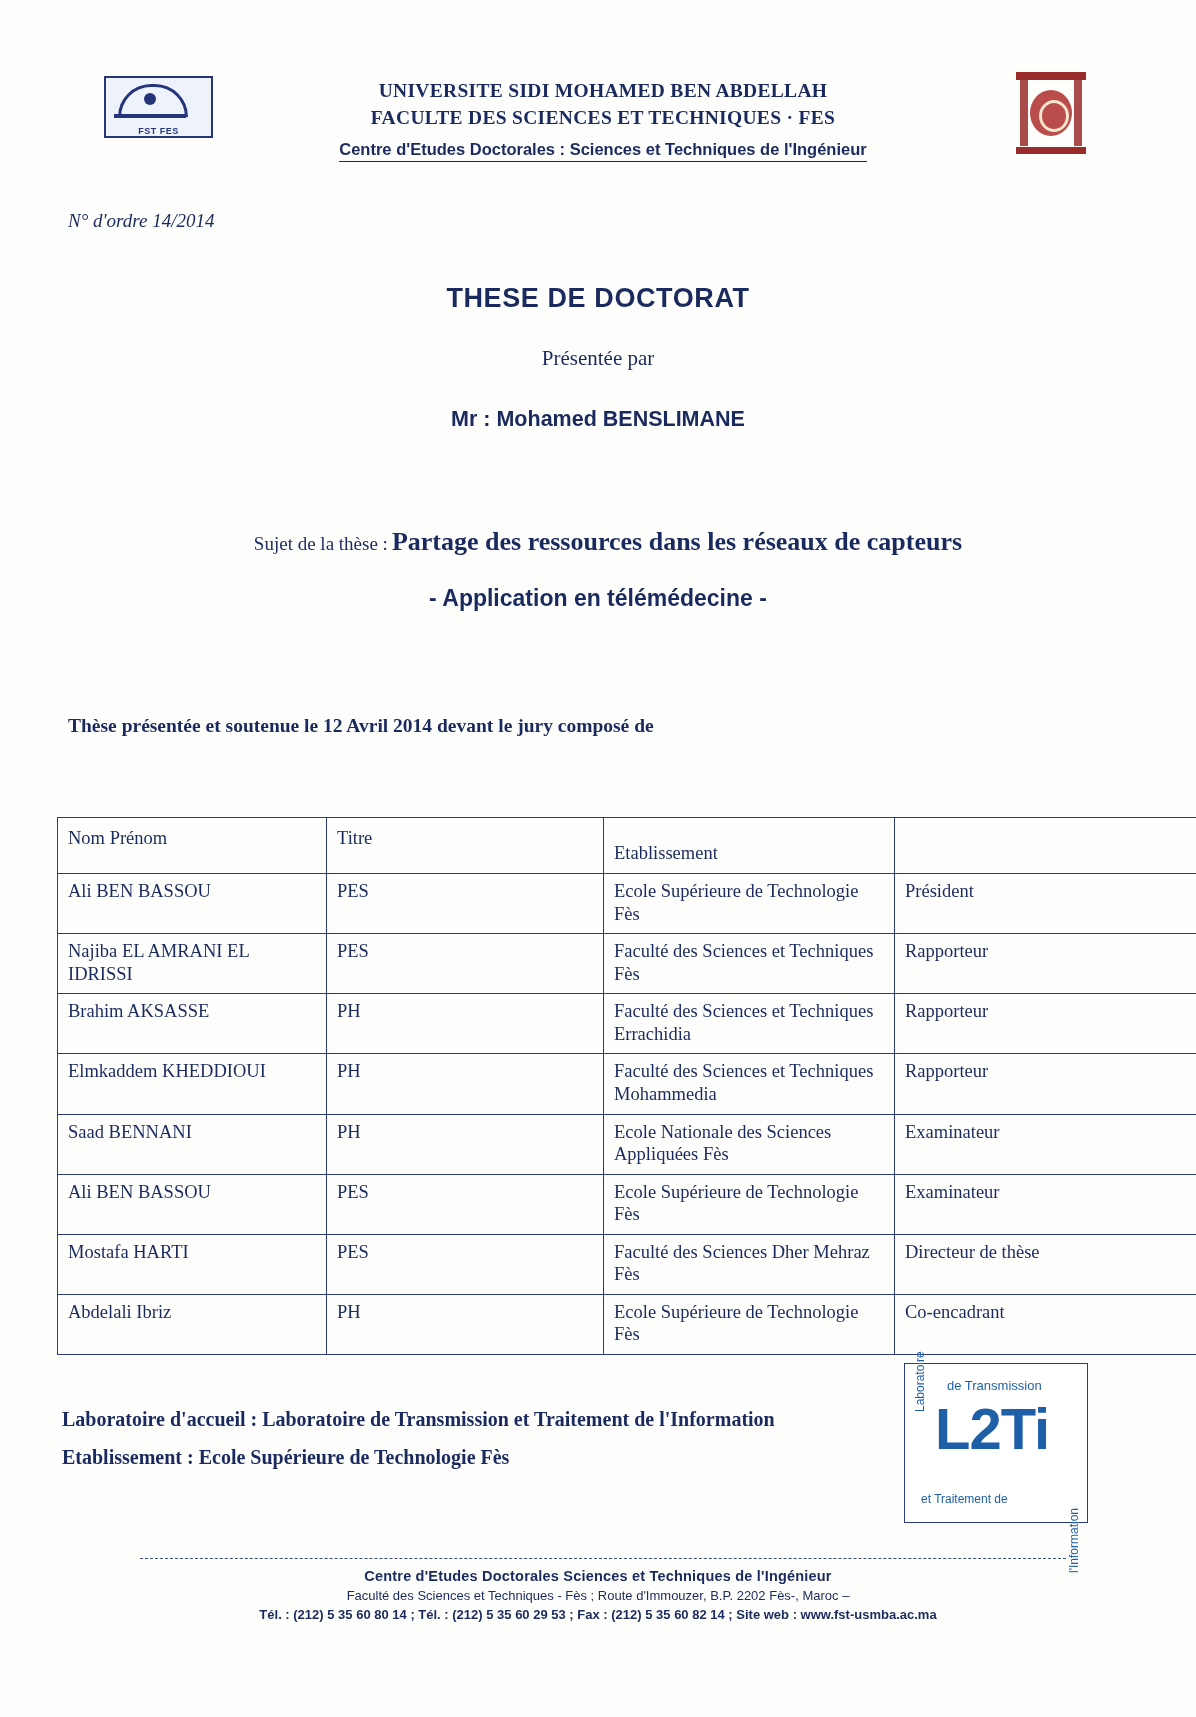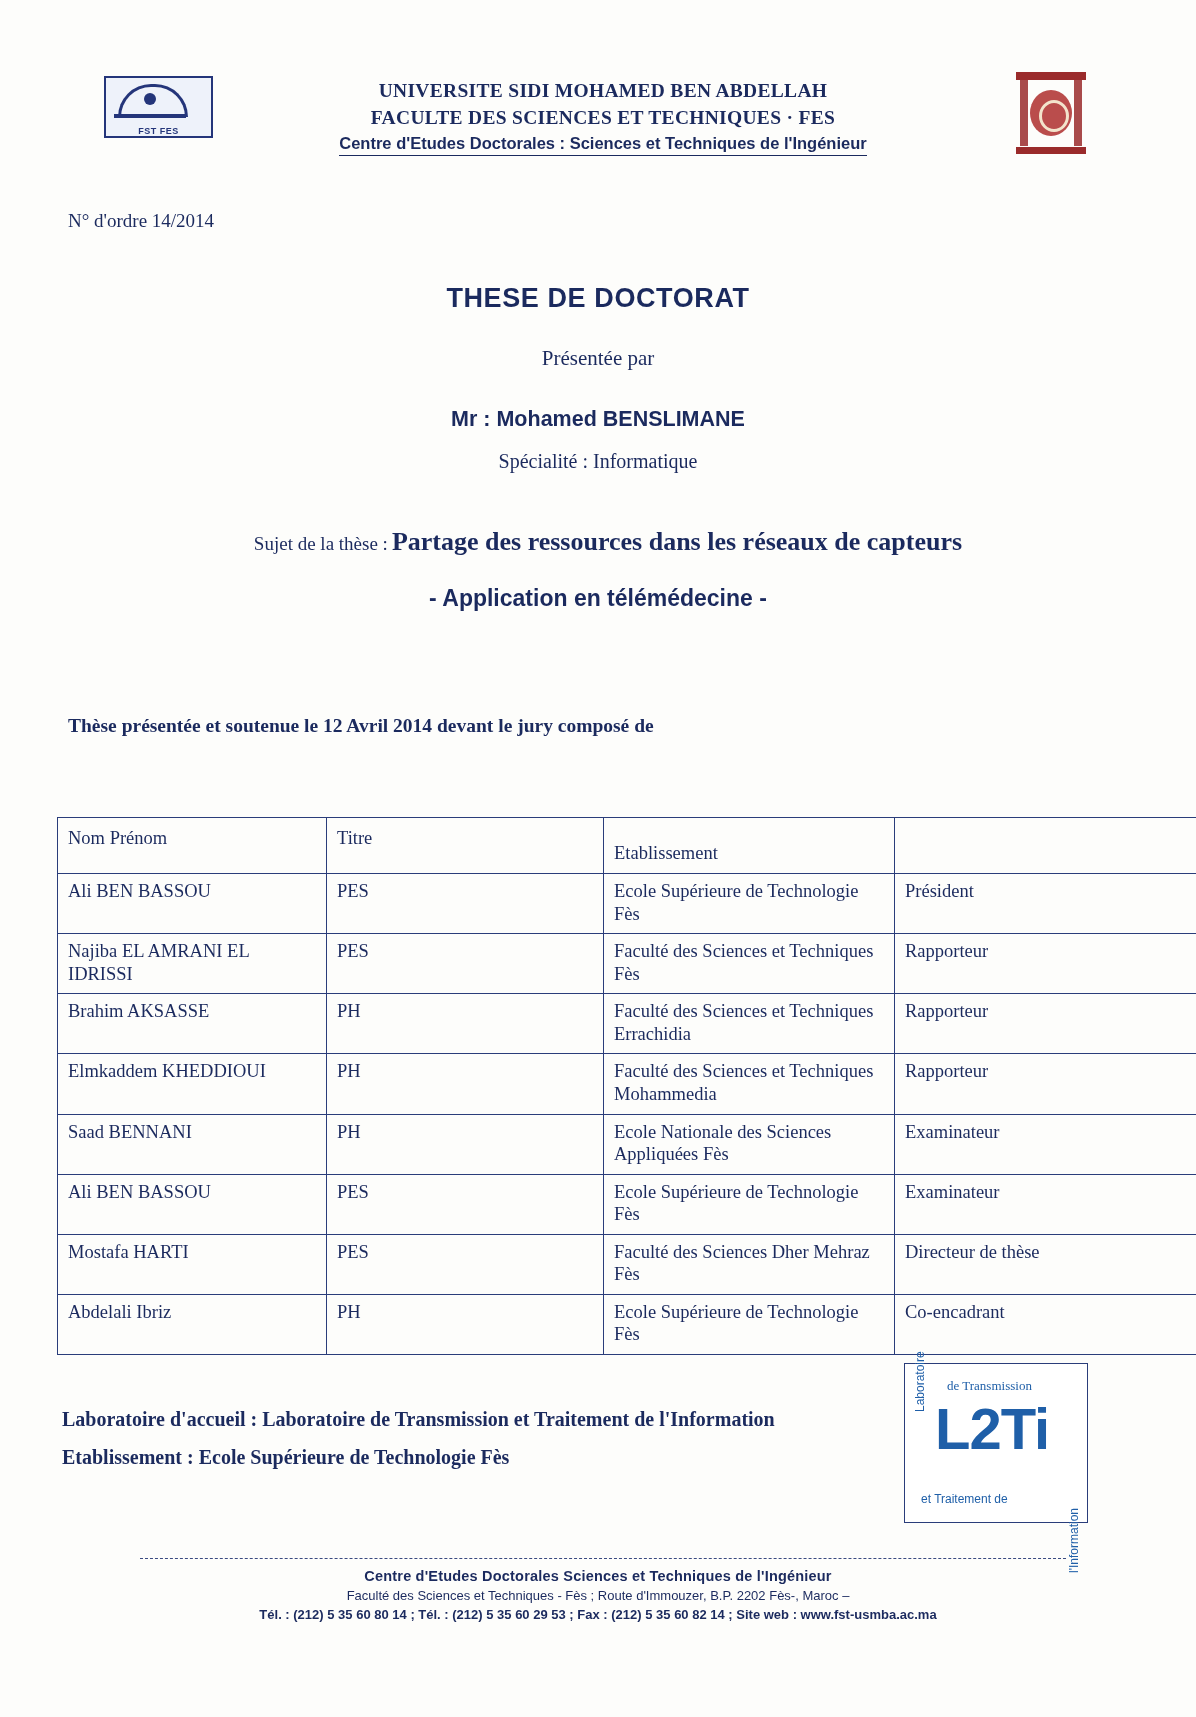--- a/index.html
+++ b/index.html
@@ -144,35 +144,36 @@
   .header-text .l1,
   .header-text .l2 {
     font-family: "Liberation Serif", serif;
     font-weight: bold;
     font-size: 19.5px;
     letter-spacing: .3px;
     color: #1b2a5e;
     line-height: 1.38;
   }
   .header-text .l3 {
-    margin-top: 2px;
+    margin-top: 8px;
     font-family: "Liberation Sans", sans-serif;
     font-weight: bold;
     font-size: 16.5px;
     color: #1b2a5e;
     display: inline-block;
     border-bottom: 1.5px solid #1b2a5e;
     padding-bottom: 2px;
   }
 
   
   .order-no {
     position: absolute;
     left: 68px;
     top: 210px;
+    font-style: italic;
     font-size: 19px;
     color: #1b2a5e;
   }
 
   
   .title-main {
     position: absolute;
     left: 0; right: 0;
     top: 283px;
     text-align: center;
@@ -309,21 +310,21 @@
     font-family: "Liberation Sans", sans-serif;
     font-weight: bold;
     font-size: 58px;
     color: #1f5fa8;
     letter-spacing: -1px;
   }
   .l2ti-logo .t1 {
     position: absolute;
     left: 42px;
     top: 14px;
-    font-family: Liberation Serif, serif;
+    font-family: Liberation Sans, sans-serif;
     font-size: 13px;
     color: #1f5fa8;
   }
   .l2ti-logo .t2 {
     position: absolute;
     left: 8px;
     top: 48px;
     font-family: "Liberation Sans", sans-serif;
     font-size: 12px;
     color: #1f5fa8;
@@ -409,21 +410,20 @@
       <div class="seal"></div>
       <div class="base"></div>
     </div>
   </div>
 
   <div class="order-no">N° d'ordre 14/2014</div>
 
   <div class="title-main">THESE DE DOCTORAT</div>
   <div class="presented-by">Présentée par</div>
   <div class="author">Mr : Mohamed BENSLIMANE</div>
-  <div class="speciality">Spécialité : Informatique</div>
 
   <div class="subject-line">
     <span class="subject-label">Sujet de la thèse :</span>
     <span class="subject-value">Partage des ressources dans les réseaux de capteurs</span>
   </div>
   <div class="subject-sub">- Application en télémédecine -</div>
 
   <div class="defense-line">Thèse présentée et soutenue le 12 Avril 2014 devant le jury composé de</div>
 
   <table class="jury-table">

